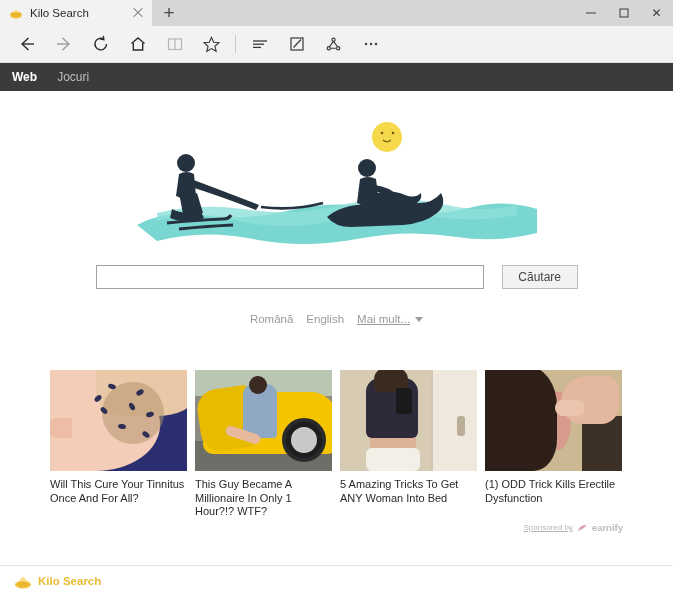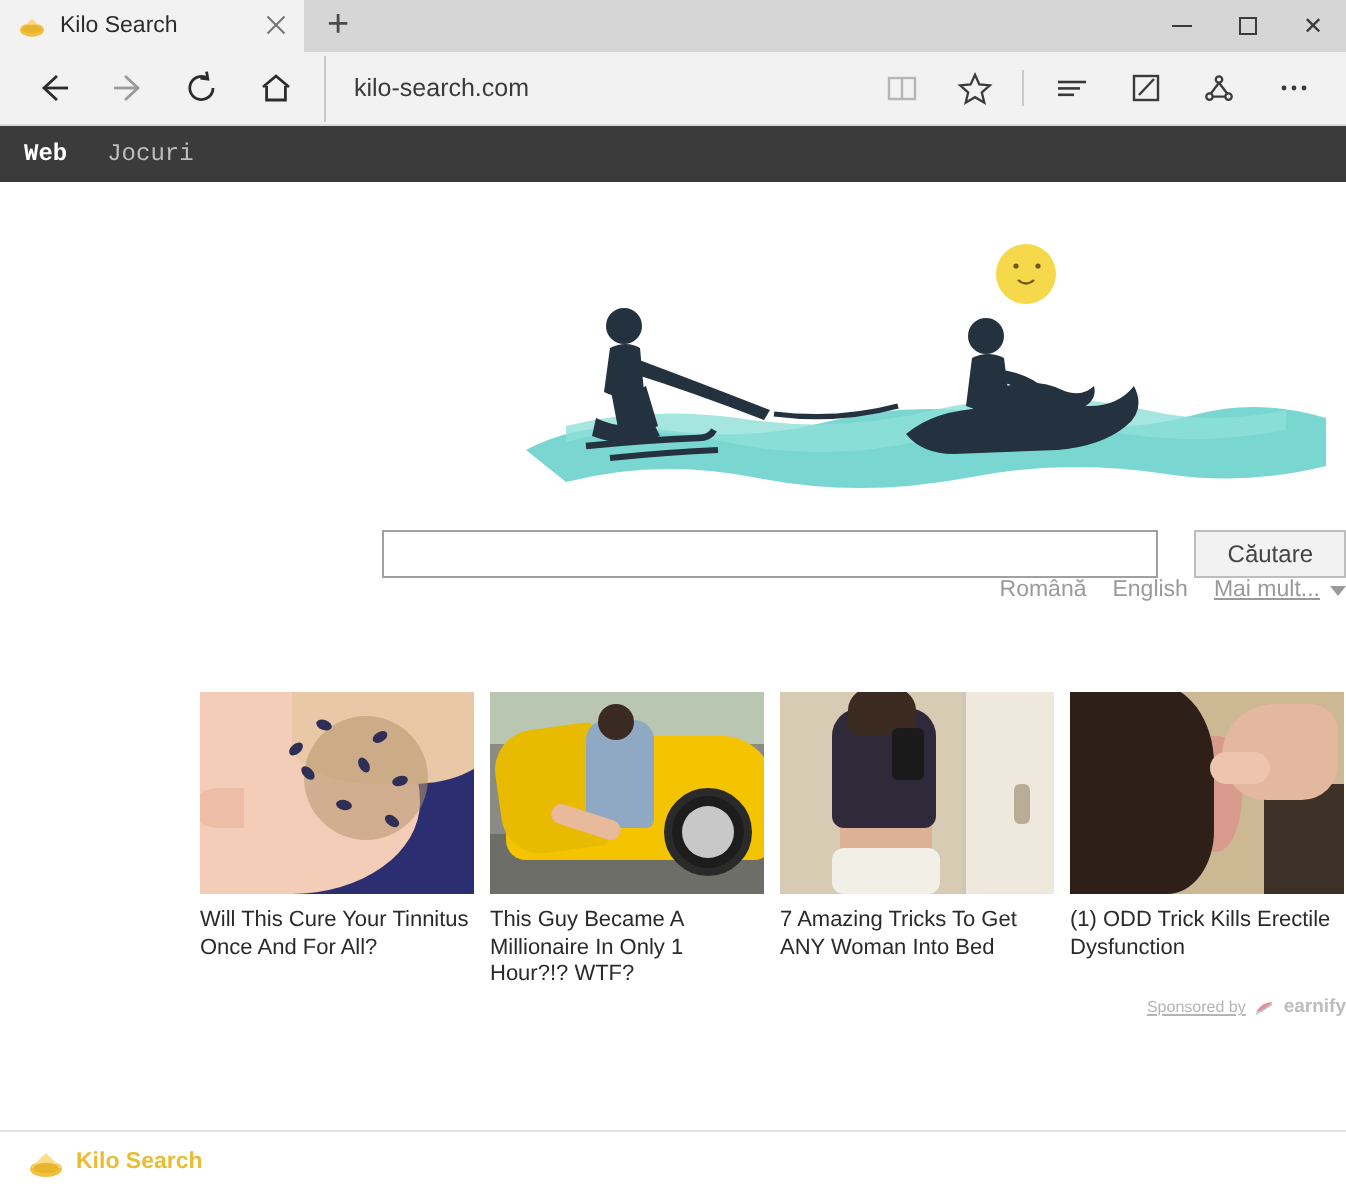--- a/index.html
+++ b/index.html
@@ -63,50 +63,50 @@
     border-left: 1px solid #c9c9c9; padding-left: 14px;
   }
   .addr-text { font-size: 12.5px; color: #3a3a3a; }
   .tb-right { display: flex; align-items: center; }
   .tb-sep { width: 1px; height: 18px; background: #c9c9c9; margin: 0 5px; }
   svg { display: block; }
 
   
   .navbar {
     height: 28px; flex: 0 0 28px; background: #3b3b3b; display: flex;
-    align-items: center; padding-left: 12px; gap: 20px; font-family: Liberation Mono, monospace;
+    align-items: center; padding-left: 12px; gap: 20px;
   }
   .nav-item { font-size: 12px; color: #bdbdbd; }
   .nav-item.active { color: #ffffff; font-weight: bold; }
 
   
   .content {
     flex: 1; background: #ffffff; position: relative; overflow: hidden;
-    display: flex; flex-direction: column; align-items: flex-end;
+    display: flex; flex-direction: column; align-items: center;
   }
 
   
   .doodle { width: 420px; height: 140px; margin-top: 22px; position: relative; }
 
   
   .search-row {
     margin-top: 12px; display: flex; align-items: flex-start; gap: 0; width: 482px;
   }
   .search-input {
     width: 400px; height: 24px; border: 1px solid #a0a0a0; background: #fff;
     font-size: 13px; color: #222; padding: 0 6px; outline: none;
     font-family: "Liberation Sans", sans-serif;
   }
   .search-btn {
     width: 78px; height: 24px; margin-left: 18px; background: #f2f2f2;
     border: 1px solid #bdbdbd; font-size: 12px; color: #444;
     font-family: "Liberation Sans", sans-serif; cursor: pointer;
   }
   .langs {
-    margin-top: 0; display: flex; gap: 13px; align-items: center;
+    margin-top: 24px; display: flex; gap: 13px; align-items: center;
     font-size: 11.5px; color: #9a9a9a;
   }
   .lang-more { display: flex; align-items: center; gap: 5px; text-decoration: underline; }
   .caret {
     width: 0; height: 0; border-left: 4px solid transparent;
     border-right: 4px solid transparent; border-top: 5px solid #9a9a9a;
   }
 
   
   .ads {
@@ -254,23 +254,20 @@
         <path d="M15.5 10 A5.8 5.8 0 1 1 12.6 5" fill="none" stroke="#2c2c2c" stroke-width="1.4"></path>
         <path d="M12.3 1.8 L12.9 5.6 L9.2 5.1" fill="none" stroke="#2c2c2c" stroke-width="1.4"></path>
       </svg>
     </div>
     <div class="tb-btn">
       <svg width="20" height="20" viewBox="0 0 20 20">
         <path d="M3.5 9.5 L10 4 L16.5 9.5" fill="none" stroke="#2c2c2c" stroke-width="1.4"></path>
         <path d="M5.3 9 L5.3 16 L14.7 16 L14.7 9" fill="none" stroke="#2c2c2c" stroke-width="1.4"></path>
       </svg>
     </div>
-    <div class="addr-wrap">
-      <span class="addr-text">kilo-search.com</span>
-    </div>
     <div class="tb-right">
       <div class="tb-btn">
         <svg width="18" height="18" viewBox="0 0 18 18">
           <rect x="2.5" y="4" width="13" height="10.5" fill="none" stroke="#b6b6b6" stroke-width="1.2"></rect>
           <line x1="9" y1="4" x2="9" y2="14.5" stroke="#b6b6b6" stroke-width="1.2"></line>
         </svg>
       </div>
       <div class="tb-btn">
         <svg width="19" height="19" viewBox="0 0 20 20">
           <path d="M10 2.5 L12.3 7.6 L17.8 8.1 L13.6 11.8 L14.9 17.2 L10 14.3 L5.1 17.2 L6.4 11.8 L2.2 8.1 L7.7 7.6 Z" fill="none" stroke="#3a3a3a" stroke-width="1.2"></path>
@@ -406,21 +403,21 @@
       <div class="ad">
         <div class="ad-thumb t3">
           <span class="wall"></span>
             <span class="handle"></span>
           <span class="skin"></span>
             <span class="body"></span>
           <span class="shorts"></span>
             <span class="hair3"></span>
             <span class="phone"></span>
         </div>
-        <div class="ad-cap">7 Amazing Tricks To Get ANY Woman Into Bed</div>
+        <div class="ad-cap">5 Amazing Tricks To Get ANY Woman Into Bed</div>
       </div>
 
       <div class="ad">
         <div class="ad-thumb t4">
           <span class="dark"></span>
             <span class="ear"></span>
           <span class="hair4"></span>
             <span class="hand"></span>
             <span class="finger"></span>
         </div>

